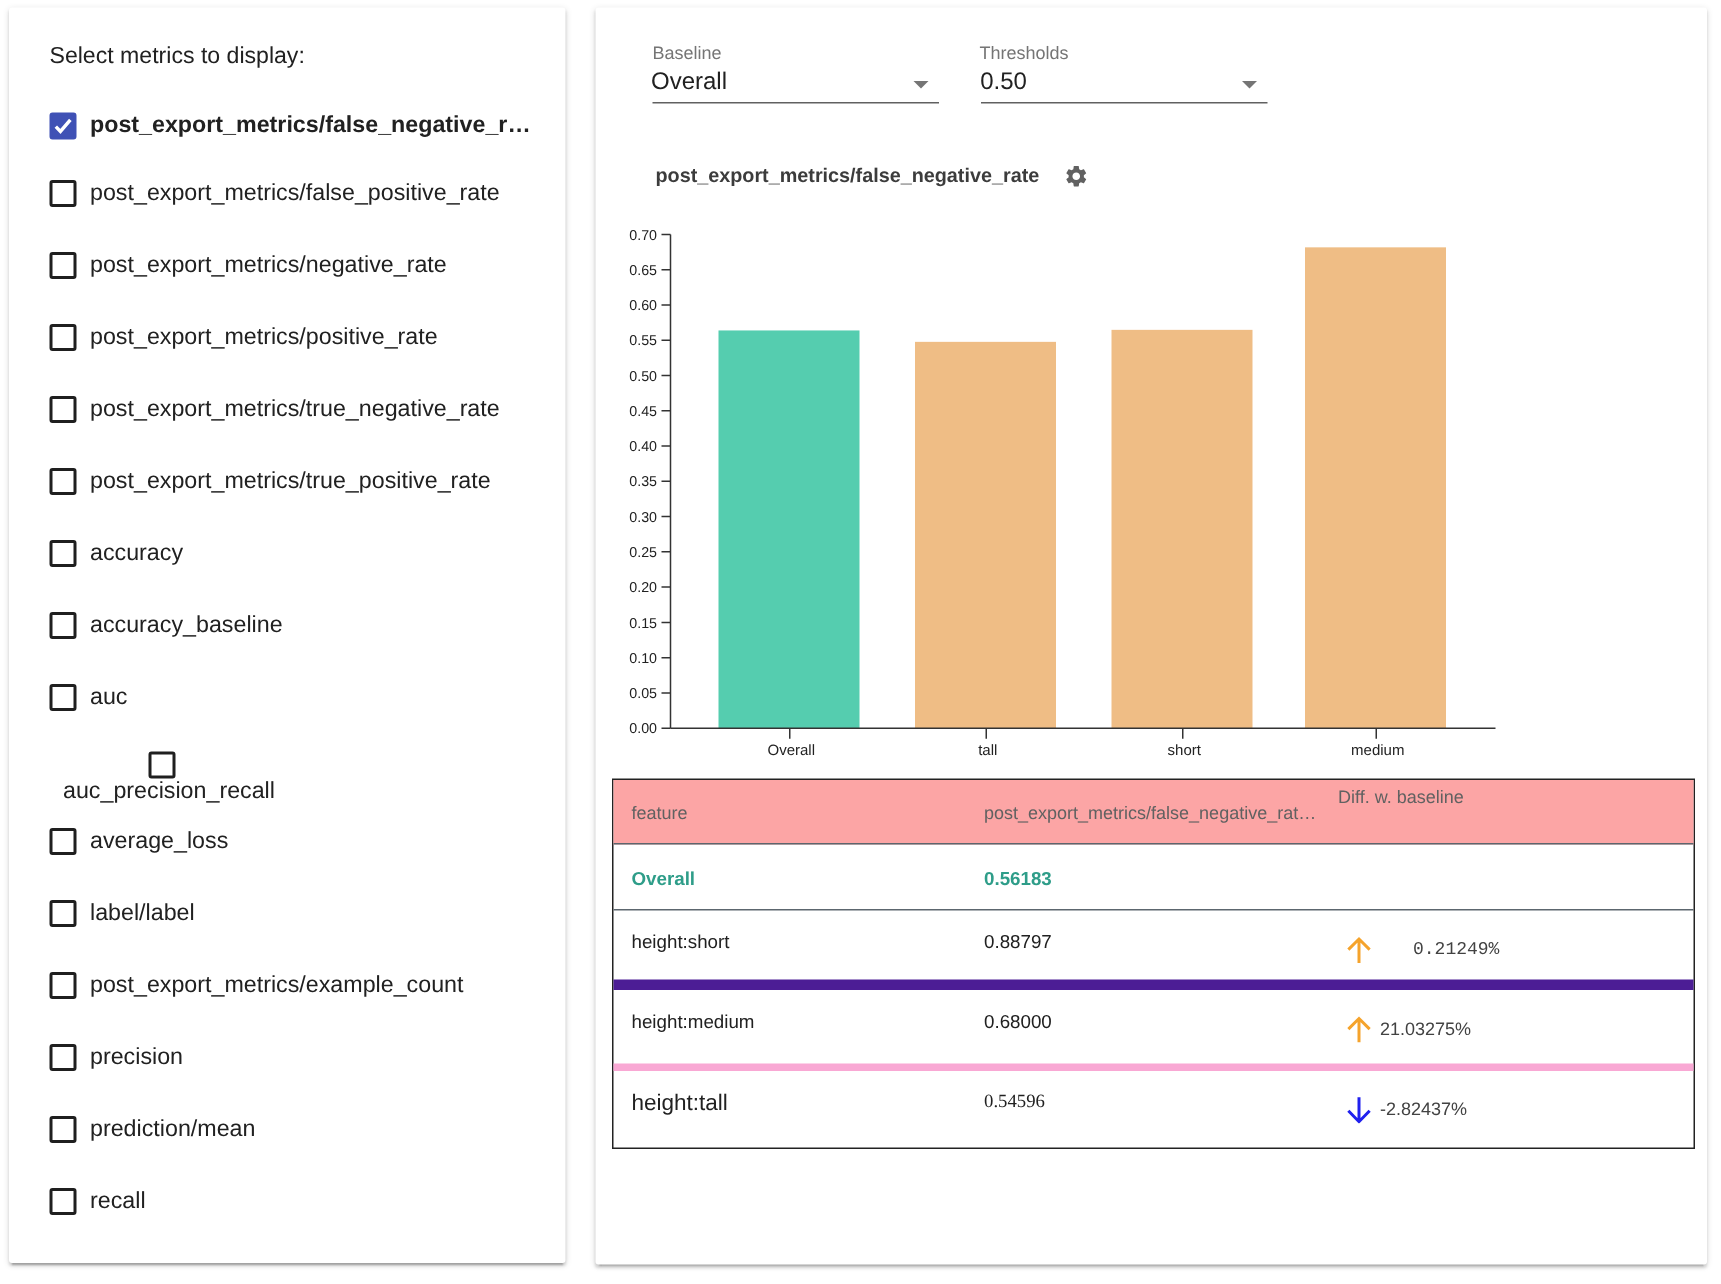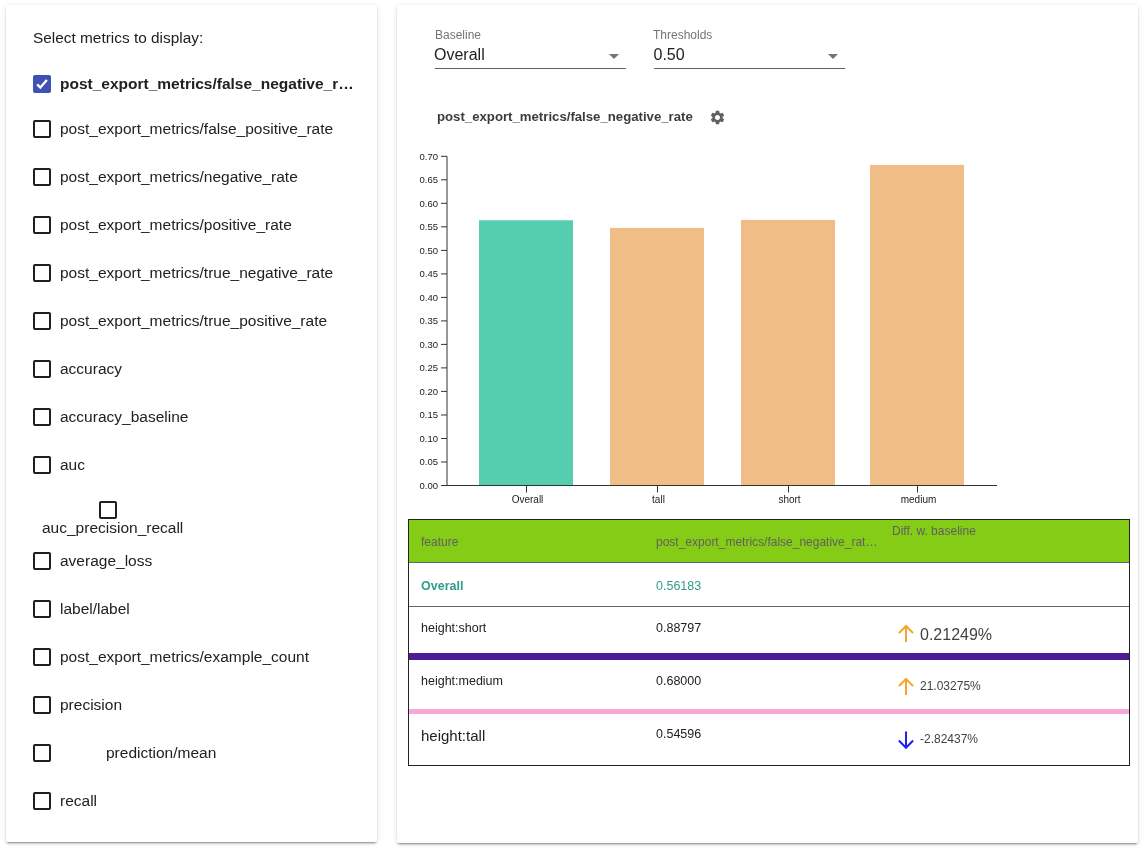--- a/index.html
+++ b/index.html
@@ -76,21 +76,21 @@
       <span class="lbl">label/label</span>
     </div>
   <div class="row" style="top:640px;">
       <span class="cb"></span>
       <span class="lbl">post_export_metrics/example_count</span>
     </div>
   <div class="row" style="top:688px;">
       <span class="cb"></span>
       <span class="lbl">precision</span>
     </div>
-  <div class="row" style="top:736px;gap:46px;">
+  <div class="row" style="top:736px;">
       <span class="cb"></span>
       <span class="lbl">prediction/mean</span>
     </div>
   <div class="row" style="top:784px;">
       <span class="cb"></span>
       <span class="lbl">recall</span>
     </div>
 </div>
 
 <div class="card" id="rightcard">
@@ -155,47 +155,47 @@
     </g>
     <g font-size="10" fill="#222222" text-anchor="middle">
     <text x="130.5" y="358.0">Overall</text>
     <text x="261.5" y="358.0">tall</text>
     <text x="392.5" y="358.0">short</text>
     <text x="521.5" y="358.0">medium</text>
     </g>
   </svg>
 
   <div class="abs" style="left:11px; top:514px; width:722px; height:247px; border:1.5px solid #222222;">
-    <div class="trow" style="top:0; height:43px; background:#84cc16; border-bottom:1px solid #5c666e;">
+    <div class="trow" style="top:0; height:43px; background:#fca5a5; border-bottom:1px solid #5c666e;">
       <span class="tcell" style="left:12px; top:15px; font-size:12px; color:#616161;">feature</span>
       <span class="tcell" style="left:247px; top:15px; font-size:12px; color:#616161;">post_export_metrics/false_negative_rat…</span>
       <span class="tcell" style="left:483px; top:4px; font-size:12px; color:#616161;">Diff. w. baseline</span>
     </div>
     <div class="trow" style="top:44px; height:43px; border-bottom:1px solid #5c666e;">
       <span class="tcell" style="left:12px; top:15px; font-size:12.5px; font-weight:bold; color:#2e9d89;">Overall</span>
-      <span class="tcell" style="left:247px; top:15px; font-size:12.5px; font-weight:normal; color:#2e9d89;">0.56183</span>
+      <span class="tcell" style="left:247px; top:15px; font-size:12.5px; font-weight:bold; color:#2e9d89;">0.56183</span>
     </div>
     <div class="trow" style="top:88px; height:52px; border-bottom:7px solid #4c1d95;">
       <span class="tcell" style="left:12px; top:13px; font-size:12.5px; color:#212121;">height:short</span>
       <span class="tcell" style="left:247px; top:13px; font-size:12.5px; color:#212121;">0.88797</span>
       <svg class="tcell" style="left:488px; top:16px;" width="18" height="18" viewBox="0 0 18 18">
           <path d="M9 18 V2 M1.9 9.1 L9 2 L16.1 9.1" fill="none" stroke="#f5a32c" stroke-width="2"></path>
         </svg>
-      <span class="tcell" style="left:511px; top:18px; font-size:16px; color:#424242;">0.21249%</span>
+      <span class="tcell" style="left:533px; top:18px; font-size:12px; color:#424242;font-family:Liberation Mono, monospace;">0.21249%</span>
     </div>
     <div class="trow" style="top:141px; height:53px; border-bottom:5px solid #f9a8d4;">
       <span class="tcell" style="left:12px; top:13px; font-size:12.5px; color:#212121;">height:medium</span>
       <span class="tcell" style="left:247px; top:13px; font-size:12.5px; color:#212121;">0.68000</span>
       <svg class="tcell" style="left:488px; top:16px;" width="18" height="18" viewBox="0 0 18 18">
           <path d="M9 18 V2 M1.9 9.1 L9 2 L16.1 9.1" fill="none" stroke="#f5a32c" stroke-width="2"></path>
         </svg>
       <span class="tcell" style="left:511px; top:18px; font-size:12px; color:#424242;">21.03275%</span>
     </div>
     <div class="trow" style="top:195px; height:49px;">
       <span class="tcell" style="left:12px; top:12px; font-size:15px; color:#212121;">height:tall</span>
-      <span class="tcell" style="left:247px; top:12px; font-size:12.5px; color:#212121;">0.54596</span>
+      <span class="tcell" style="left:247px; top:12px; font-size:12.5px; color:#212121;font-family:Liberation Serif, serif;">0.54596</span>
       <svg class="tcell" style="left:488px; top:16px;" width="18" height="18" viewBox="0 0 18 18">
           <path d="M9 0.5 V16.8 M1.9 9.5 L9 16.8 L16.1 9.5" fill="none" stroke="#2020ee" stroke-width="2"></path>
         </svg>
       <span class="tcell" style="left:511px; top:17px; font-size:12px; color:#424242;">-2.82437%</span>
     </div>
   </div>
 </div>
 
 </body></html>

